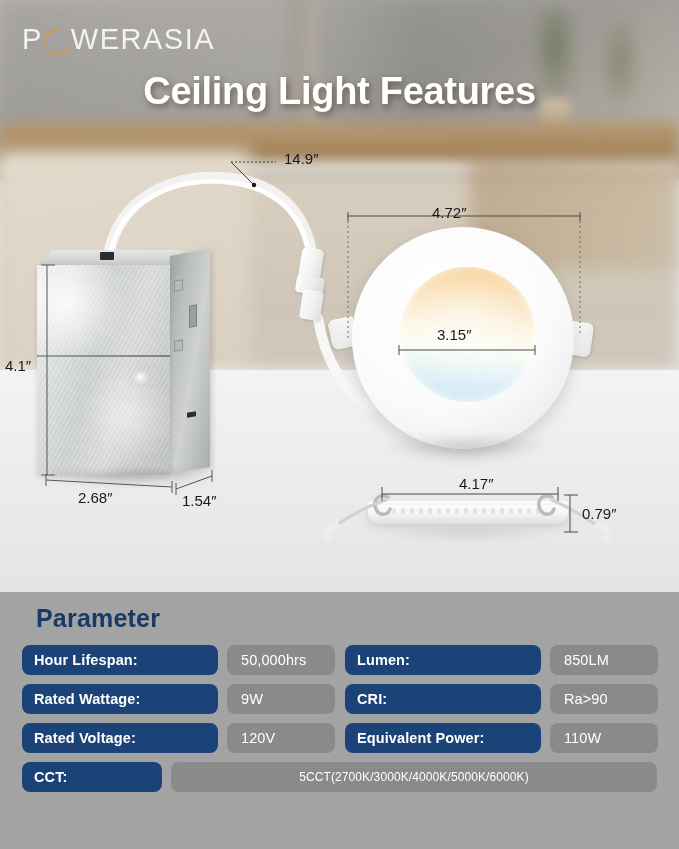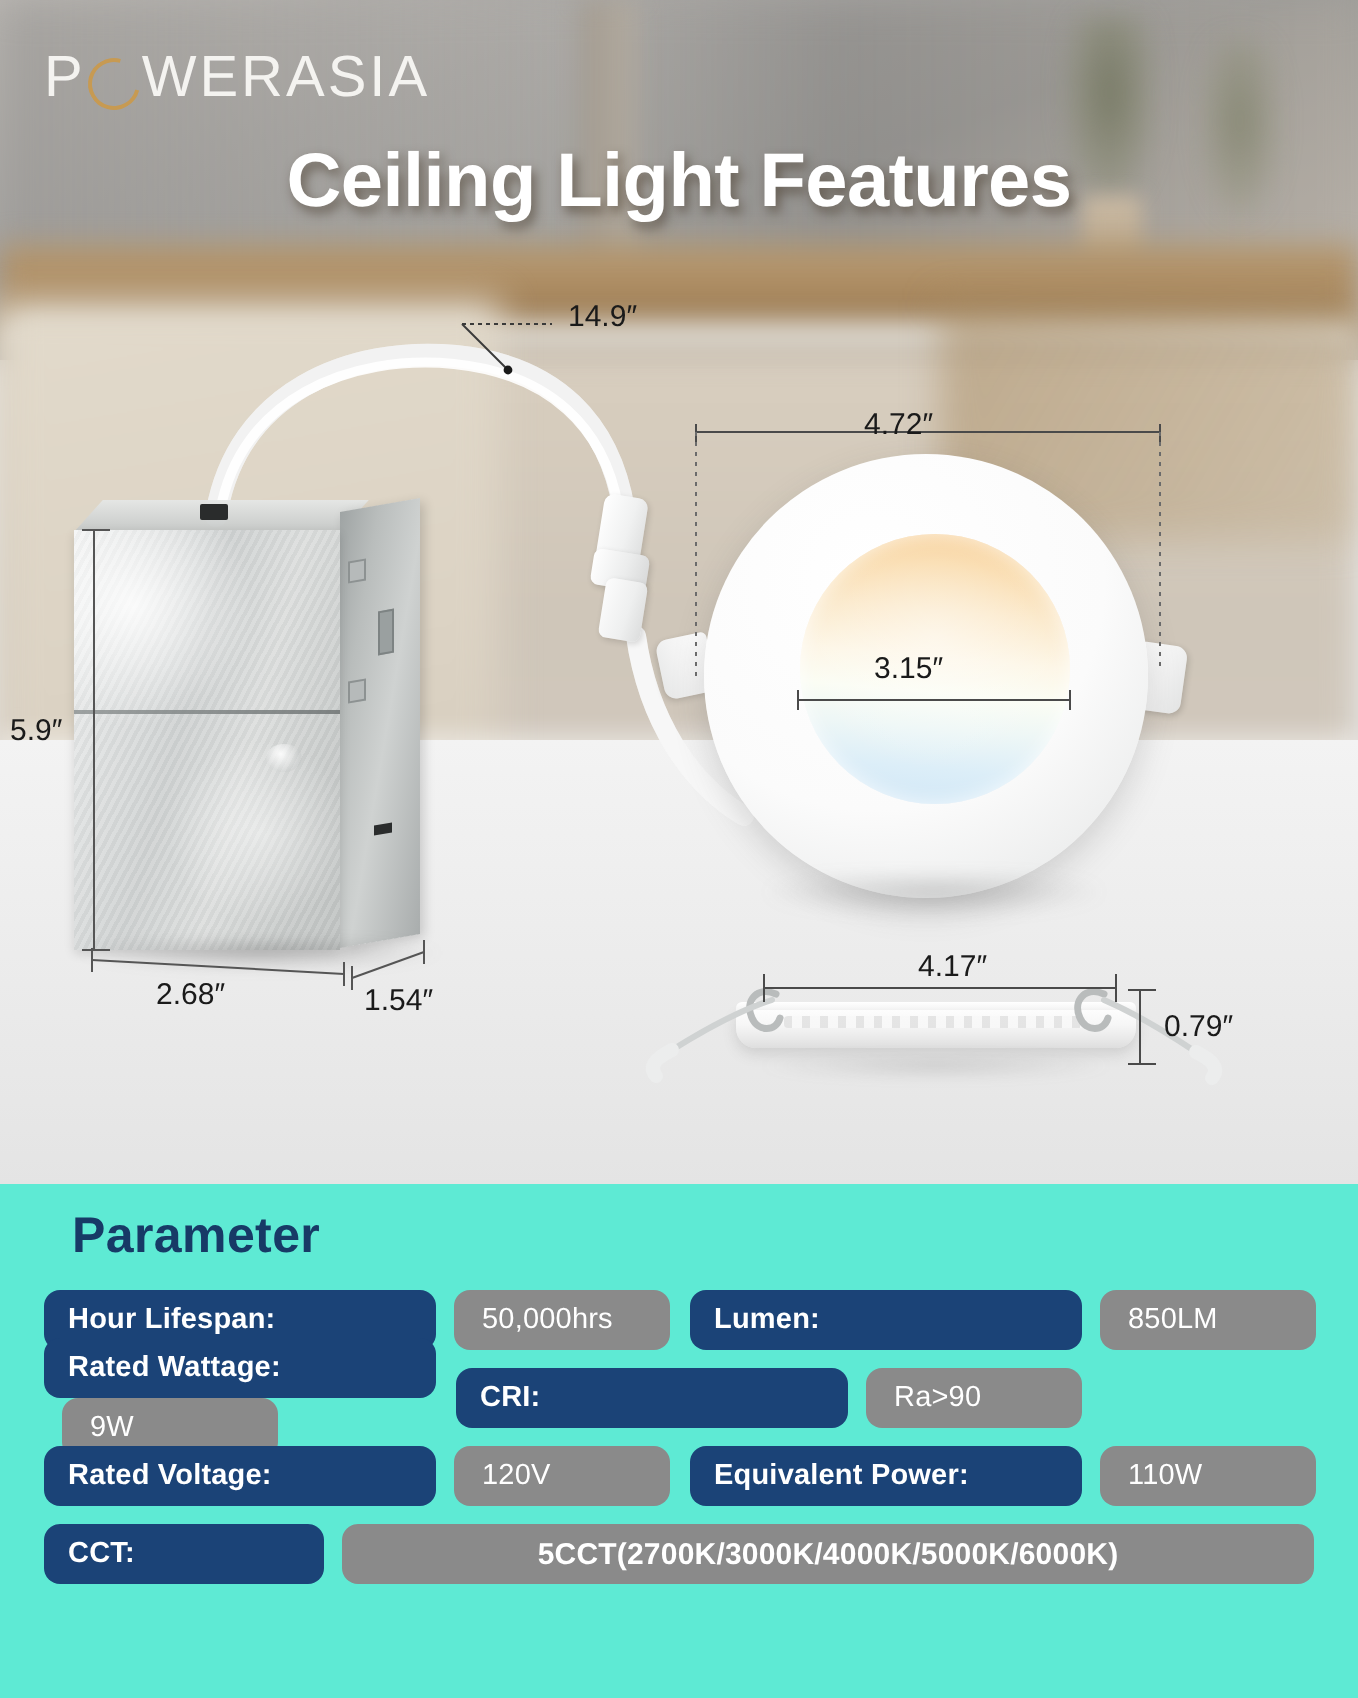--- a/index.html
+++ b/index.html
@@ -306,21 +306,21 @@
     font-weight: 500;
     color: #1a1a1a;
     white-space: nowrap;
   }
 
   
   .param-panel {
     position: absolute;
     left: 0; top: 592px;
     width: 679px; height: 257px;
-    background: #5eead4;
+    background: #a3a3a3;
   }
   .param-title {
     position: absolute;
     left: 36px; top: 12px;
     font-size: 25px;
     font-weight: bold;
     color: #173a66;
     letter-spacing: 0.2px;
   }
   .param-rows {
@@ -360,22 +360,22 @@
   .col-b { margin-left: 10px; }
   .col-b .pill-label { width: 196px; }
   .col-b .pill-value { width: 108px; margin-left: 9px; }
 
   .row-cct .pill-label { width: 140px; }
   .row-cct .pill-value {
     width: 486px;
     margin-left: 9px;
     justify-content: center;
     padding-left: 0;
-    font-weight: bold;
-    font-size: 15px;
+    font-weight: normal;
+    font-size: 12px;
   }
 </style>
 </head>
 <body>
 
 <div id="page">
 
   <div class="bg-photo">
     <div class="bg-wall"></div>
     <div class="bg-wall2"></div>
@@ -488,21 +488,21 @@
       <line x1="382" y1="494" x2="558" y2="494" stroke="#4a4a4a" stroke-width="1"></line>
       <line x1="382" y1="487" x2="382" y2="501" stroke="#4a4a4a" stroke-width="1"></line>
       <line x1="558" y1="487" x2="558" y2="501" stroke="#4a4a4a" stroke-width="1"></line>
 
       <line x1="570" y1="495" x2="570" y2="532" stroke="#4a4a4a" stroke-width="1"></line>
       <line x1="564" y1="495" x2="578" y2="495" stroke="#4a4a4a" stroke-width="1"></line>
       <line x1="564" y1="532" x2="578" y2="532" stroke="#4a4a4a" stroke-width="1"></line>
     </svg>
 
     <div class="dim-label" style="left:284px;top:150px;">14.9″</div>
-    <div class="dim-label" style="left:5px;top:357px;">5.9″</div>
+    <div class="dim-label" style="left:5px;top:357px;">4.1″</div>
     <div class="dim-label" style="left:78px;top:489px;">2.68″</div>
     <div class="dim-label" style="left:182px;top:492px;">1.54″</div>
     <div class="dim-label" style="left:432px;top:204px;">4.72″</div>
     <div class="dim-label" style="left:437px;top:326px;">3.15″</div>
     <div class="dim-label" style="left:459px;top:475px;">4.17″</div>
     <div class="dim-label" style="left:582px;top:505px;">0.79″</div>
   </div>
 
   <div class="param-panel">
     <div class="param-title">Parameter</div>
@@ -514,21 +514,21 @@
           <div class="pill pill-label">Hour Lifespan:</div>
           <div class="pill pill-value">50,000hrs</div>
         </div>
         <div class="col-b" style="display:flex;">
           <div class="pill pill-label">Lumen:</div>
           <div class="pill pill-value">850LM</div>
         </div>
       </div>
 
       <div class="param-row">
-        <div class="col-a" style="display:flex;flex-direction:column;">
+        <div class="col-a" style="display:flex;">
           <div class="pill pill-label">Rated Wattage:</div>
           <div class="pill pill-value">9W</div>
         </div>
         <div class="col-b" style="display:flex;">
           <div class="pill pill-label">CRI:</div>
           <div class="pill pill-value">Ra&gt;90</div>
         </div>
       </div>
 
       <div class="param-row">

